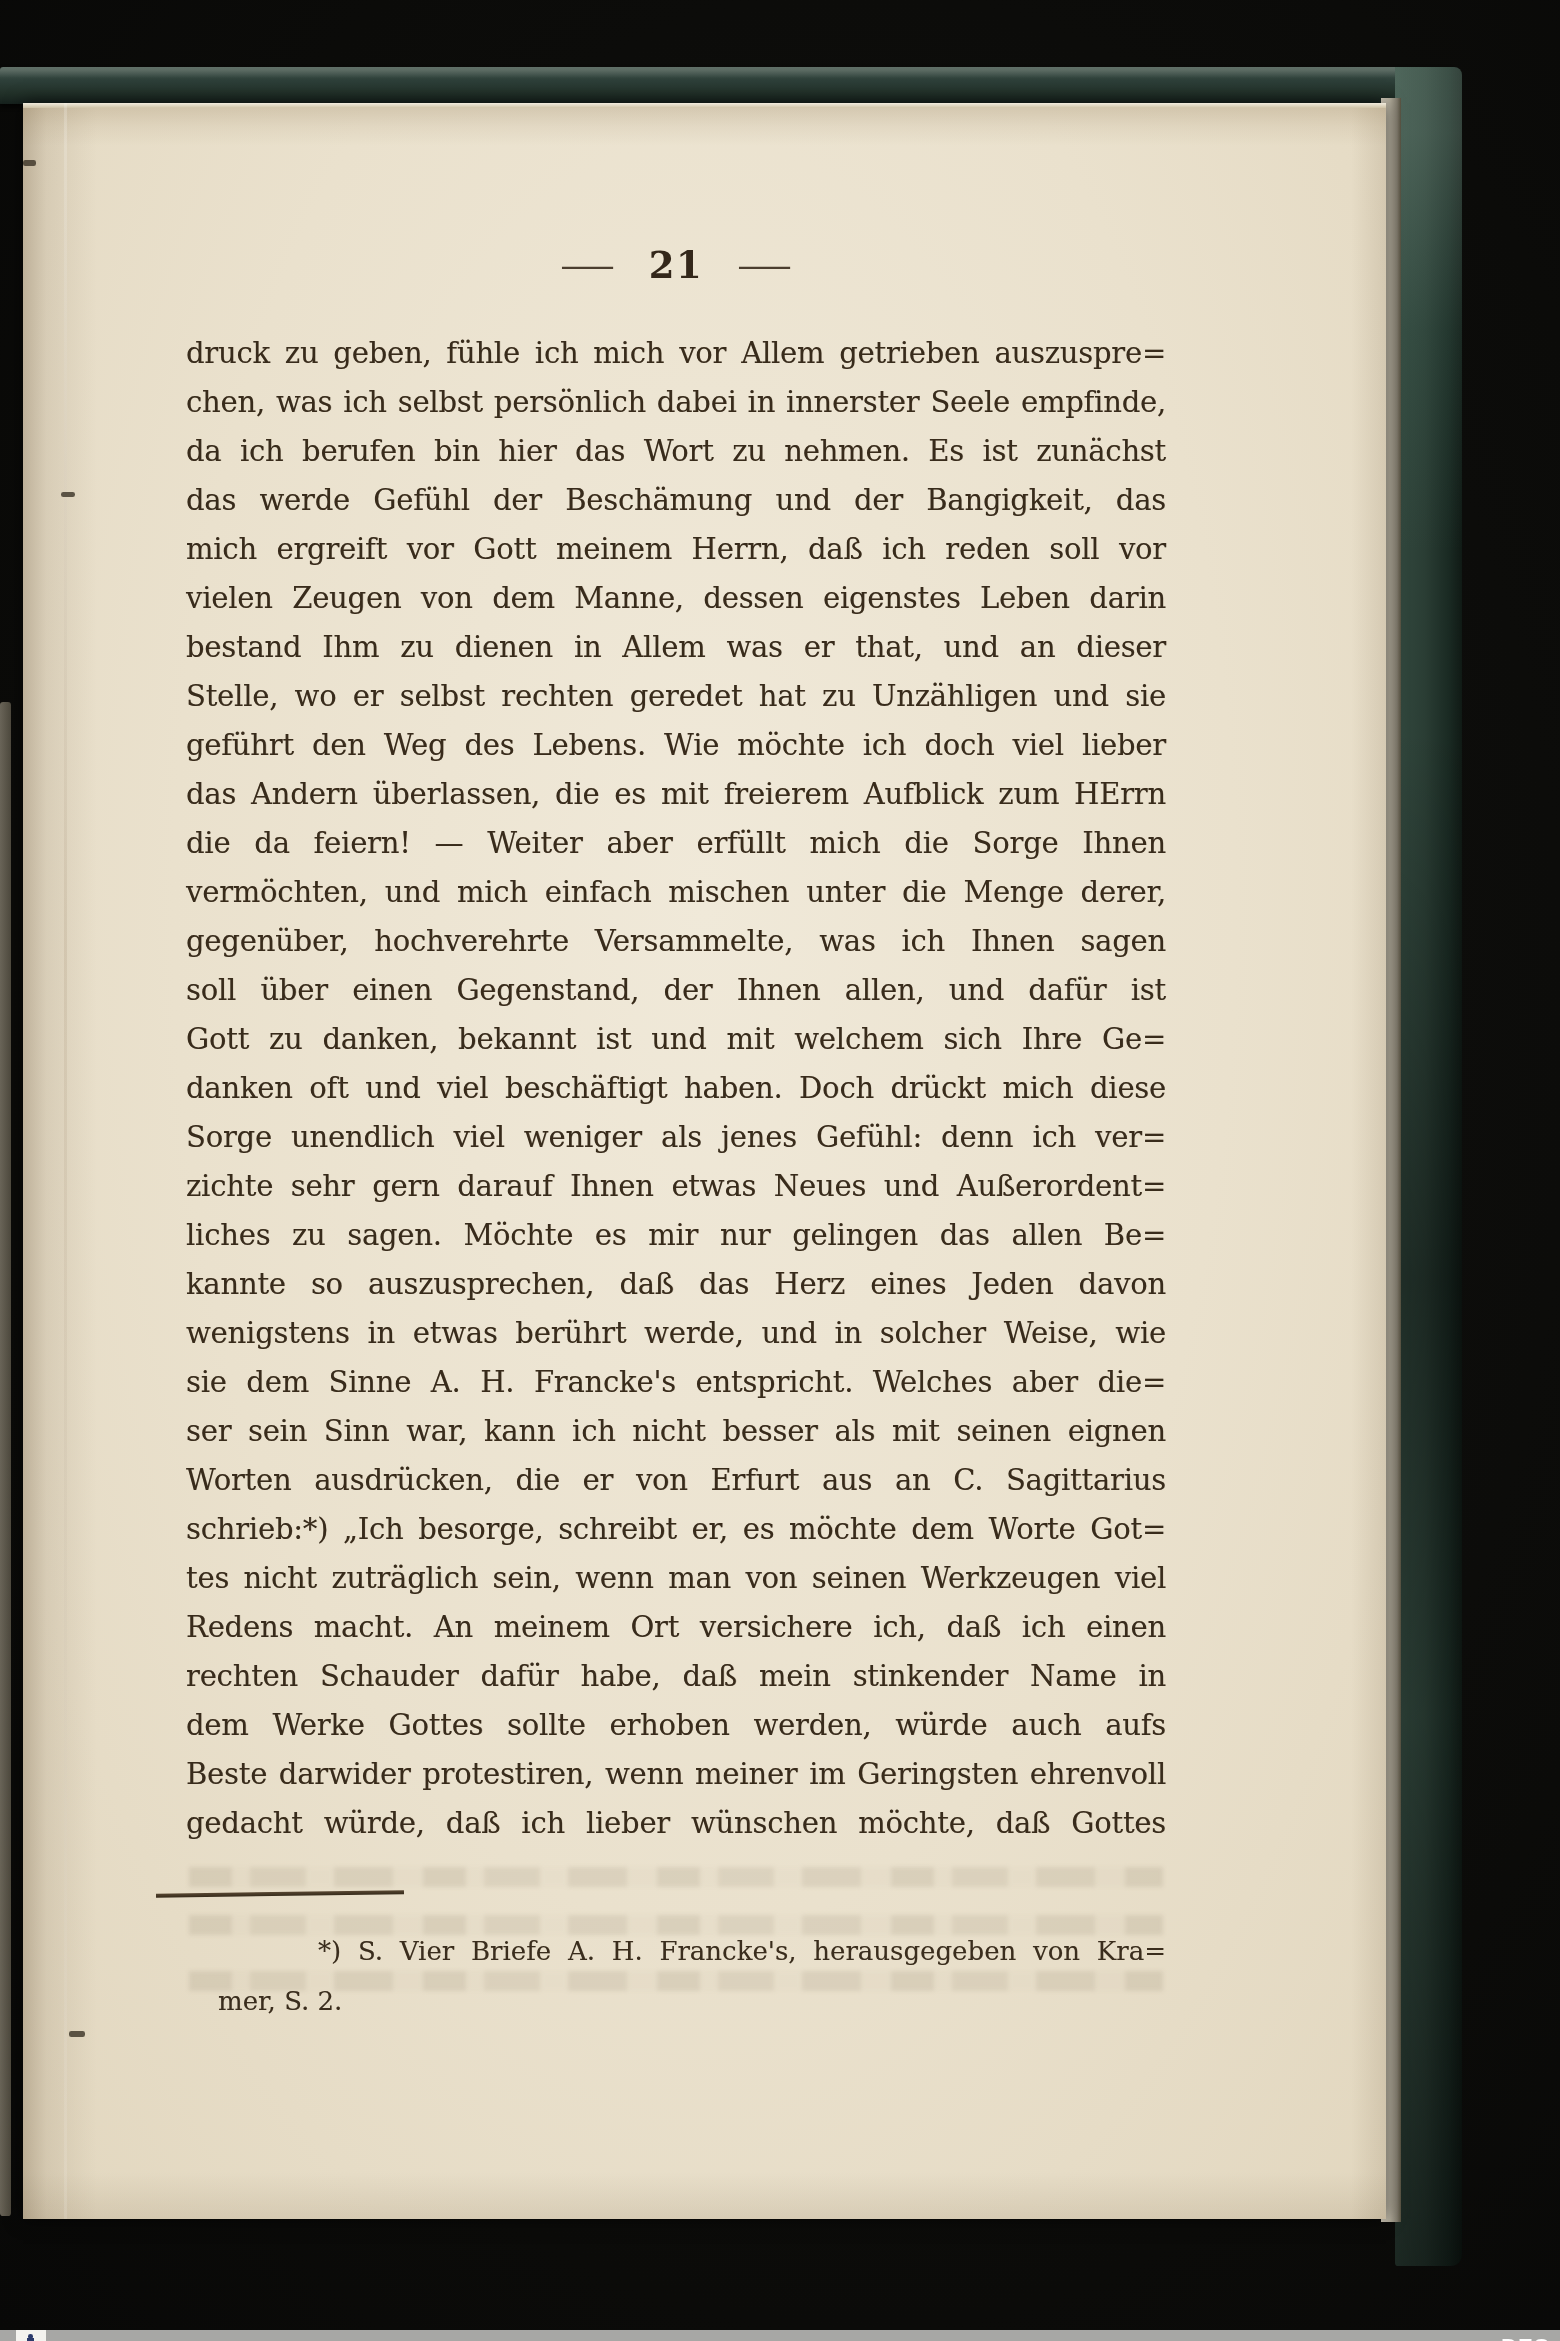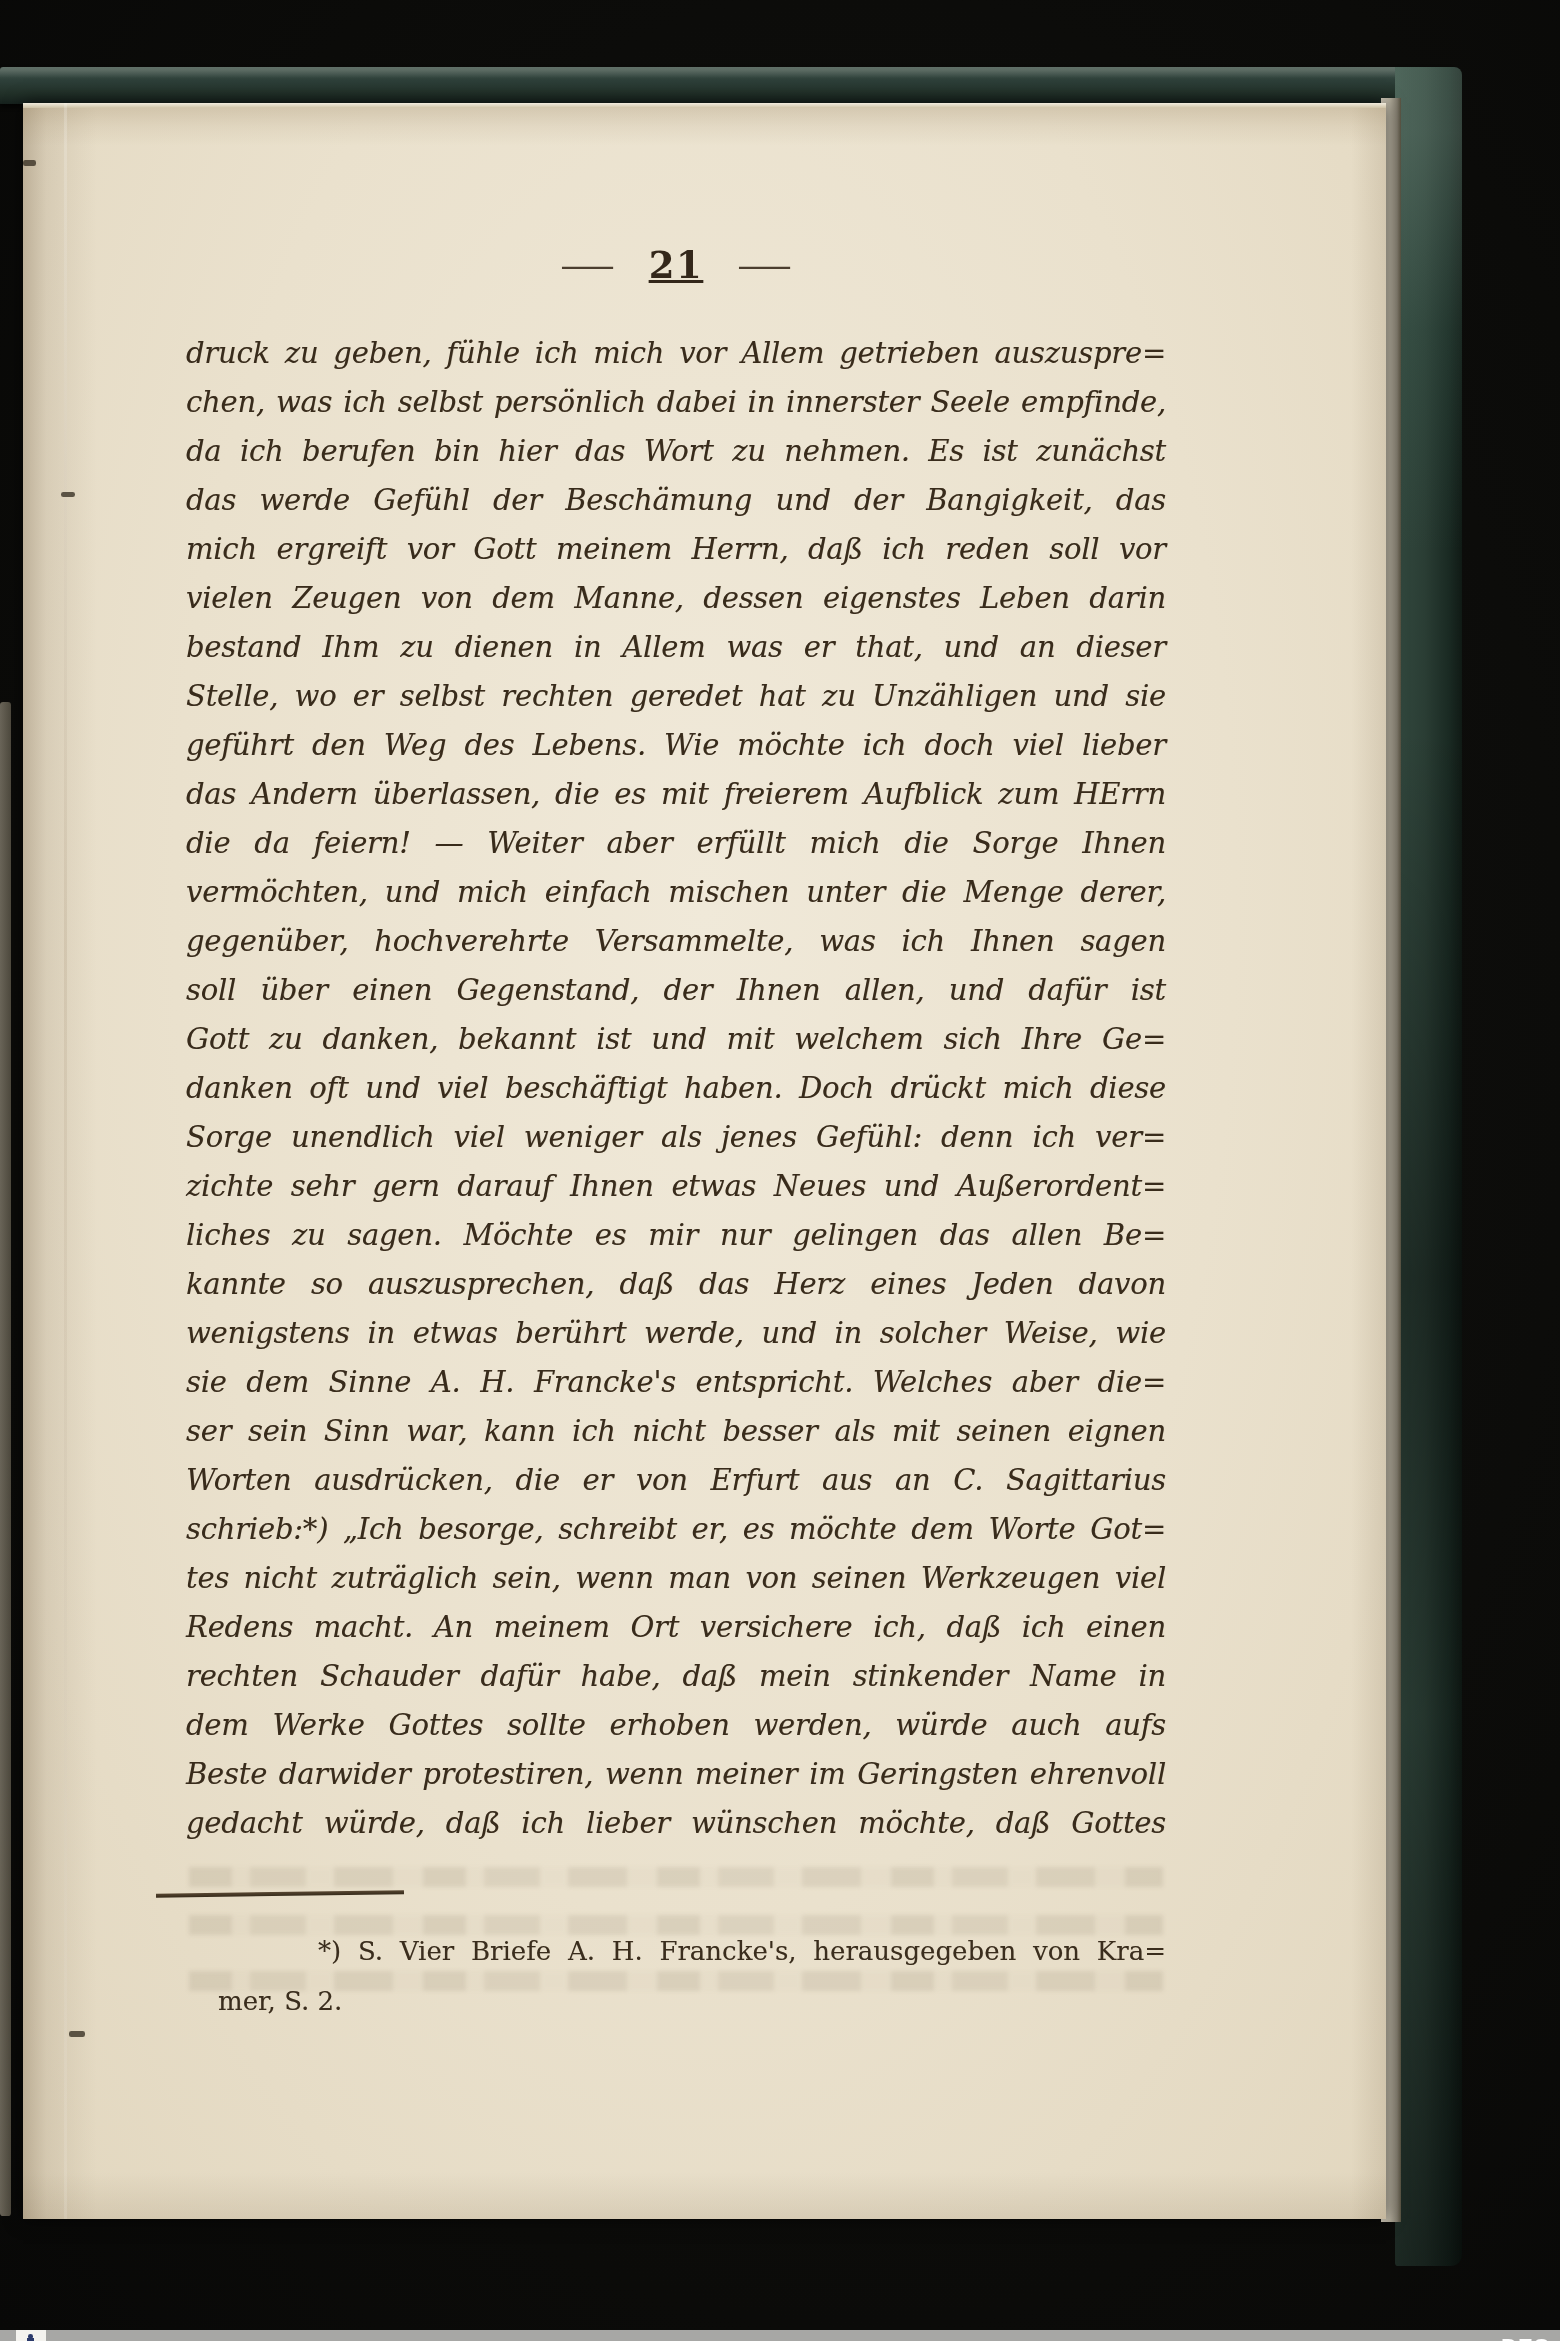--- a/index.html
+++ b/index.html
@@ -39,27 +39,27 @@
     background:linear-gradient(180deg, rgba(255,255,255,.45), rgba(150,125,95,.35) 40%, rgba(255,255,255,.3));
     opacity:.45;}
   .page-sliver-left{position:absolute;left:0;top:702px;width:11px;height:1514px;
     background:linear-gradient(90deg,#c9bfa8,#8f8671);opacity:.5;border-radius:3.1px;}
   .binding-mark{position:absolute;background:#3a3226;border-radius:2.3px;opacity:.8;}
 
   
   .page-header{position:absolute;left:186px;top:240px;width:980px;height:50px;
     display:flex;justify-content:center;align-items:center;gap:45px;color:#3a2d1e;}
   .header-dash{display:inline-block;font-size:33px;transform:scaleX(1.7);opacity:.9;}
-  .page-number{font-size:37px;font-weight:bold;letter-spacing:1.6px;color:#33271a;text-decoration:underline;}
+  .page-number{font-size:37px;font-weight:bold;letter-spacing:1.6px;color:#33271a;}
 
   
   .text-block{position:absolute;left:186px;top:329px;width:980px;
     font-size:29px;color:#382b1b;letter-spacing:-0.2px;}
   .text-line{height:49px;line-height:49px;text-align:justify;text-align-last:justify;
-    text-shadow:0.3px 0.3px 0 rgba(56,43,27,.35);font-style:italic;}
+    text-shadow:0.3px 0.3px 0 rgba(56,43,27,.35);}
 
   
   .ghost{position:absolute;left:189px;width:974px;height:20px;opacity:.5;filter:blur(2px);
     background:repeating-linear-gradient(90deg,
       rgba(125,112,88,.30) 0 43px, rgba(125,112,88,.05) 43px 61px,
       rgba(125,112,88,.26) 61px 117px, rgba(125,112,88,.04) 117px 145px,
       rgba(125,112,88,.28) 145px 204px, rgba(125,112,88,.06) 204px 234px);}
 
   
   .footnote-rule{position:absolute;left:156px;top:1892px;width:248px;height:3.9px;

